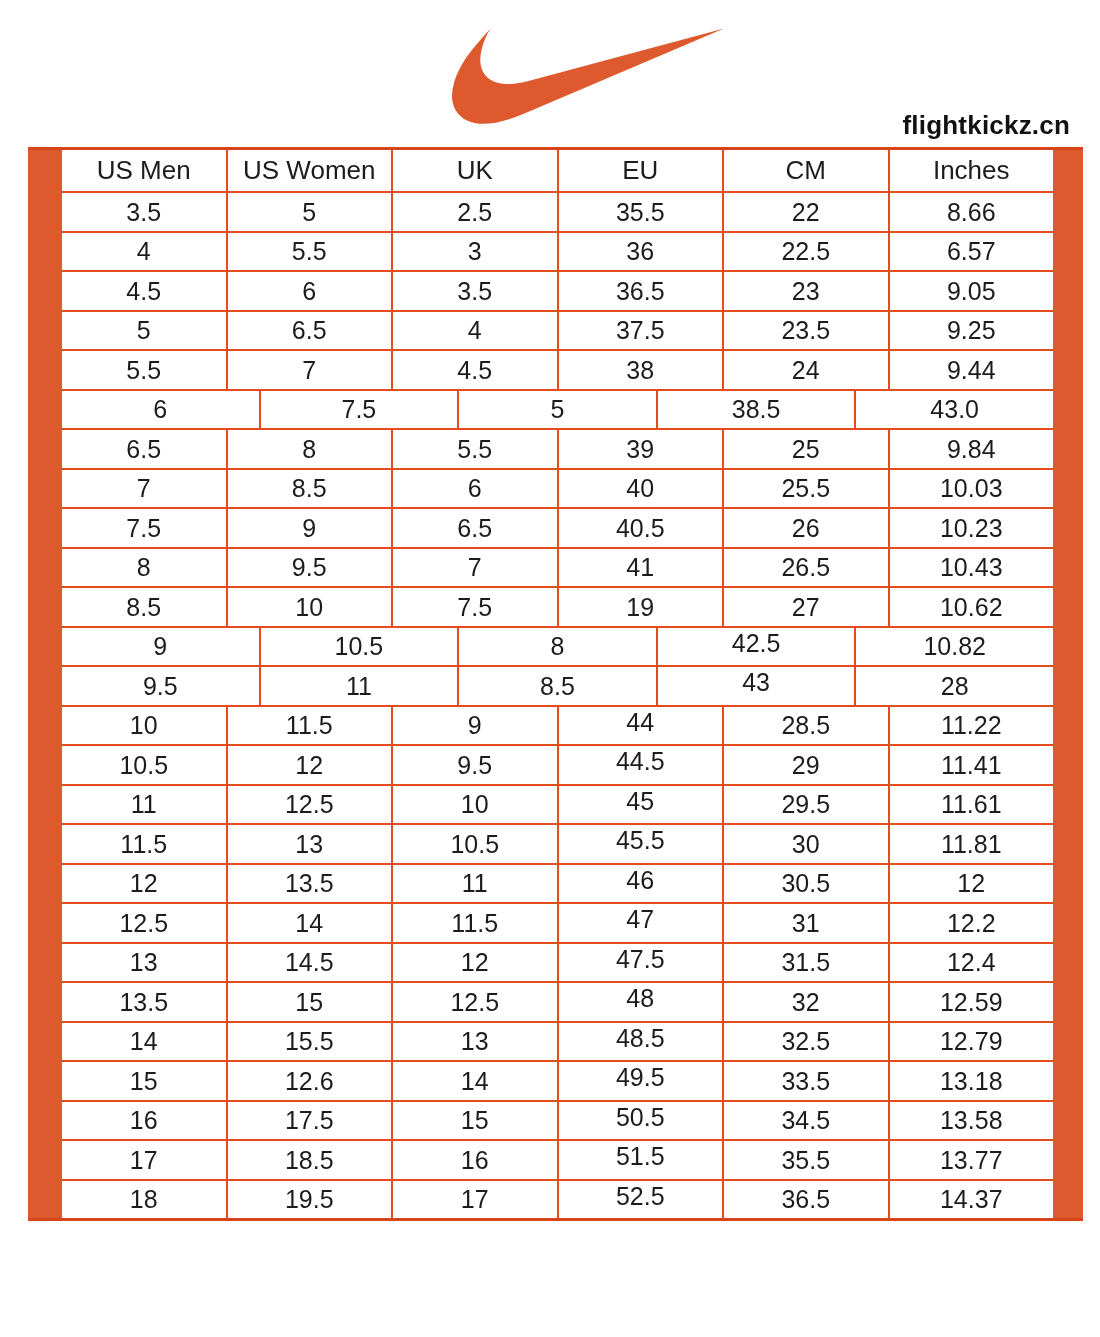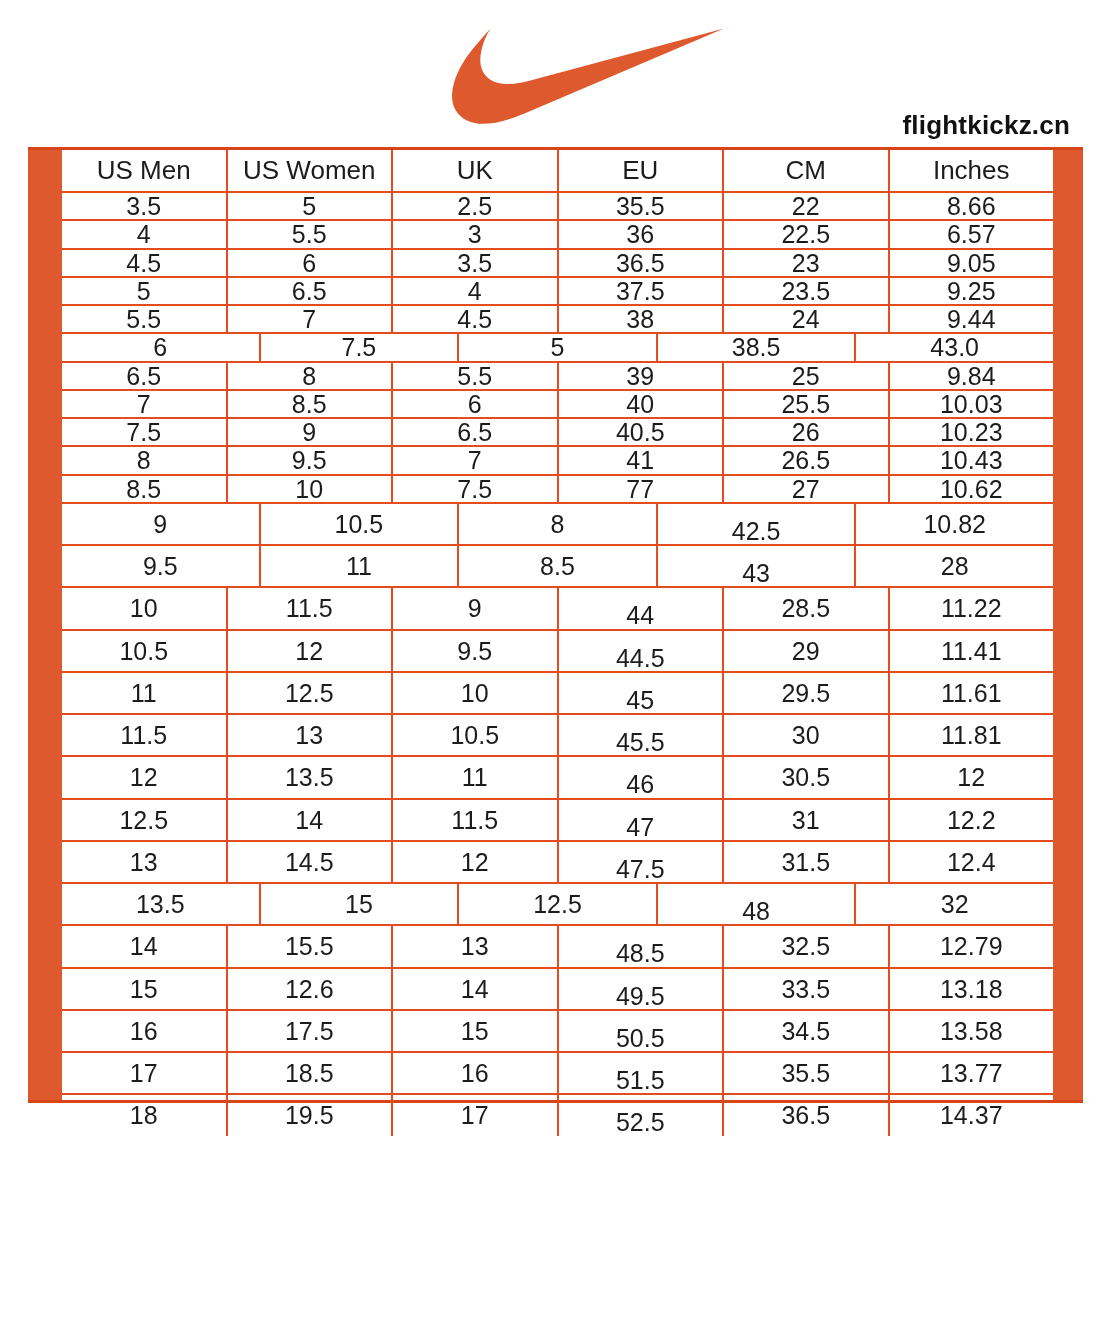--- a/index.html
+++ b/index.html
@@ -21,31 +21,31 @@
   }
   .table-wrap{
     position:absolute;left:28px;top:147px;width:1055px;
     display:flex;flex-direction:row;
     border-top:3px solid var(--outer);
     border-bottom:3px solid var(--outer);
   }
   .side-bar{background:var(--accent);flex:0 0 auto;}
   .side-bar.left{width:34px;}
   .side-bar.right{width:30px;}
-  .grid{flex:1 1 auto;display:flex;flex-direction:column;height:950px;background:#fff;}
+  .grid{flex:1 1 auto;display:flex;flex-direction:column;height:1068px;background:#fff;}
   .row{display:flex;flex:1 1 0;}
   .row:not(:last-child){border-bottom:2px solid var(--line);}
   .header-row{flex:0 0 43px;}
   .cell{
     flex:1 1 0;display:flex;align-items:center;justify-content:center;
     font-size:25px;line-height:1.05;
   }
   .cell:not(:last-child){border-right:2px solid var(--line);}
   .header-cell{font-size:26px;}
-  .eu-raised{align-items:flex-start;padding-top:14px;}
+  .eu-raised{align-items:flex-start;padding-top:2px;}
 </style>
 </head>
 <body>
 
 <svg class="swoosh" viewBox="0 7.5 24 8.8" preserveAspectRatio="xMidYMid meet" aria-hidden="true">
   <path d="M24 7.8L6.442 15.276c-1.456.616-2.679.925-3.668.925-1.12 0-1.933-.392-2.437-1.177-.317-.504-.41-1.143-.28-1.918.13-.775.476-1.6 1.036-2.478.467-.71 1.232-1.643 2.297-2.8a6.122 6.122 0 00-.784 1.848c-.28 1.195-.028 2.072.756 2.632.373.261.886.392 1.54.392.523 0 1.111-.084 1.764-.252L24 7.8z" fill="#DE5A2E"></path>
 </svg>
 
 <div class="watermark">flightkickz.cn</div>
 
@@ -136,21 +136,21 @@
         <div class="cell">9.5</div>
         <div class="cell">7</div>
         <div class="cell">41</div>
         <div class="cell">26.5</div>
         <div class="cell">10.43</div>
       </div>
       <div class="row">
         <div class="cell">8.5</div>
         <div class="cell">10</div>
         <div class="cell">7.5</div>
-        <div class="cell">77</div>
+        <div class="cell">19</div>
         <div class="cell">27</div>
         <div class="cell">10.62</div>
       </div>
       <div class="row">
         <div class="cell">9</div>
         <div class="cell">10.5</div>
         <div class="cell">8</div>
         <div class="cell eu-raised">42.5</div>
         <div class="cell">10.82</div>
       </div>
@@ -216,20 +216,21 @@
         <div class="cell eu-raised">47.5</div>
         <div class="cell">31.5</div>
         <div class="cell">12.4</div>
       </div>
       <div class="row">
         <div class="cell">13.5</div>
         <div class="cell">15</div>
         <div class="cell">12.5</div>
         <div class="cell eu-raised">48</div>
         <div class="cell">32</div>
+        <div class="cell">12.59</div>
       </div>
       <div class="row">
         <div class="cell">14</div>
         <div class="cell">15.5</div>
         <div class="cell">13</div>
         <div class="cell eu-raised">48.5</div>
         <div class="cell">32.5</div>
         <div class="cell">12.79</div>
       </div>
       <div class="row">

